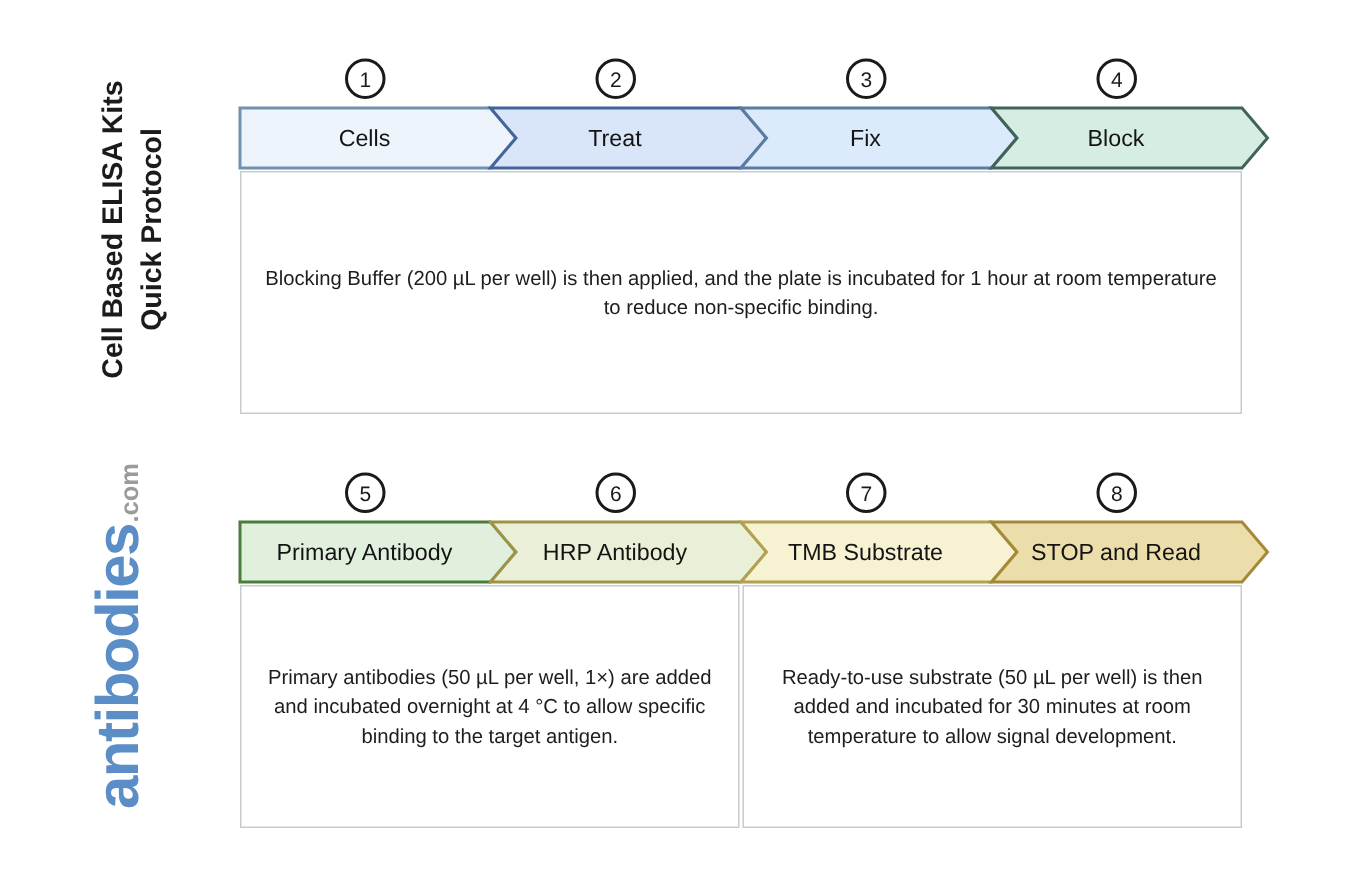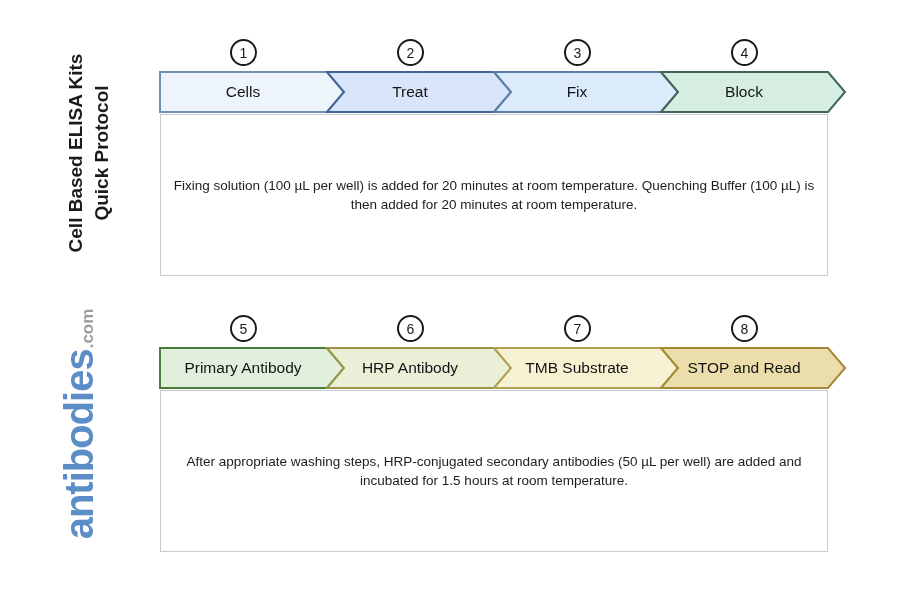--- a/index.html
+++ b/index.html
@@ -76,21 +76,21 @@
       <polygon points="336,2 503,2 520,22 503,42 336,42 353,22" stroke-width="2" fill="#dcebfc" stroke="#5a7ca2"></polygon>
       <polygon points="503,2 670,2 687,22 670,42 503,42 520,22" stroke-width="2" fill="#d5eee1" stroke="#41635a"></polygon>
       <text x="85" y="27" text-anchor="middle">Cells</text>
       <text x="252" y="27" text-anchor="middle">Treat</text>
       <text x="419" y="27" text-anchor="middle">Fix</text>
       <text x="586" y="27" text-anchor="middle">Block</text>
     </svg>
 
     <div class="boxes">
       <div class="desc-box">
-        <span>Fixing solution (100 µL per well) is added for 20 minutes at room temperature. Quenching Buffer (100 µL) is then added for 20 minutes at room temperature.</span>
+        <span>Blocking Buffer (200 µL per well) is then applied, and the plate is incubated for 1 hour at room temperature to reduce non-specific binding.</span>
       </div>
     </div>
 
     <div class="numbers row-gap">
       <div class="num-circle n1">5</div>
       <div class="num-circle n2">6</div>
       <div class="num-circle n3">7</div>
       <div class="num-circle n4">8</div>
     </div>
 
@@ -100,18 +100,21 @@
       <polygon points="336,2 503,2 520,22 503,42 336,42 353,22" stroke-width="2" fill="#f7f2d2" stroke="#b3a050"></polygon>
       <polygon points="503,2 670,2 687,22 670,42 503,42 520,22" stroke-width="2" fill="#ecdeab" stroke="#a58938"></polygon>
       <text x="85" y="27" text-anchor="middle">Primary Antibody</text>
       <text x="252" y="27" text-anchor="middle">HRP Antibody</text>
       <text x="419" y="27" text-anchor="middle">TMB Substrate</text>
       <text x="586" y="27" text-anchor="middle">STOP and Read</text>
     </svg>
 
     <div class="boxes">
       <div class="desc-box">
-        <span>After appropriate washing steps, HRP-conjugated secondary antibodies (50 µL per well) are added and incubated for 1.5 hours at room temperature.</span>
+        <span>Primary antibodies (50 µL per well, 1×) are added and incubated overnight at 4 °C to allow specific binding to the target antigen.</span>
+      </div>
+      <div class="desc-box">
+        <span>Ready-to-use substrate (50 µL per well) is then added and incubated for 30 minutes at room temperature to allow signal development.</span>
       </div>
     </div>
 
   </div>
 </div>
 
 </body></html>

